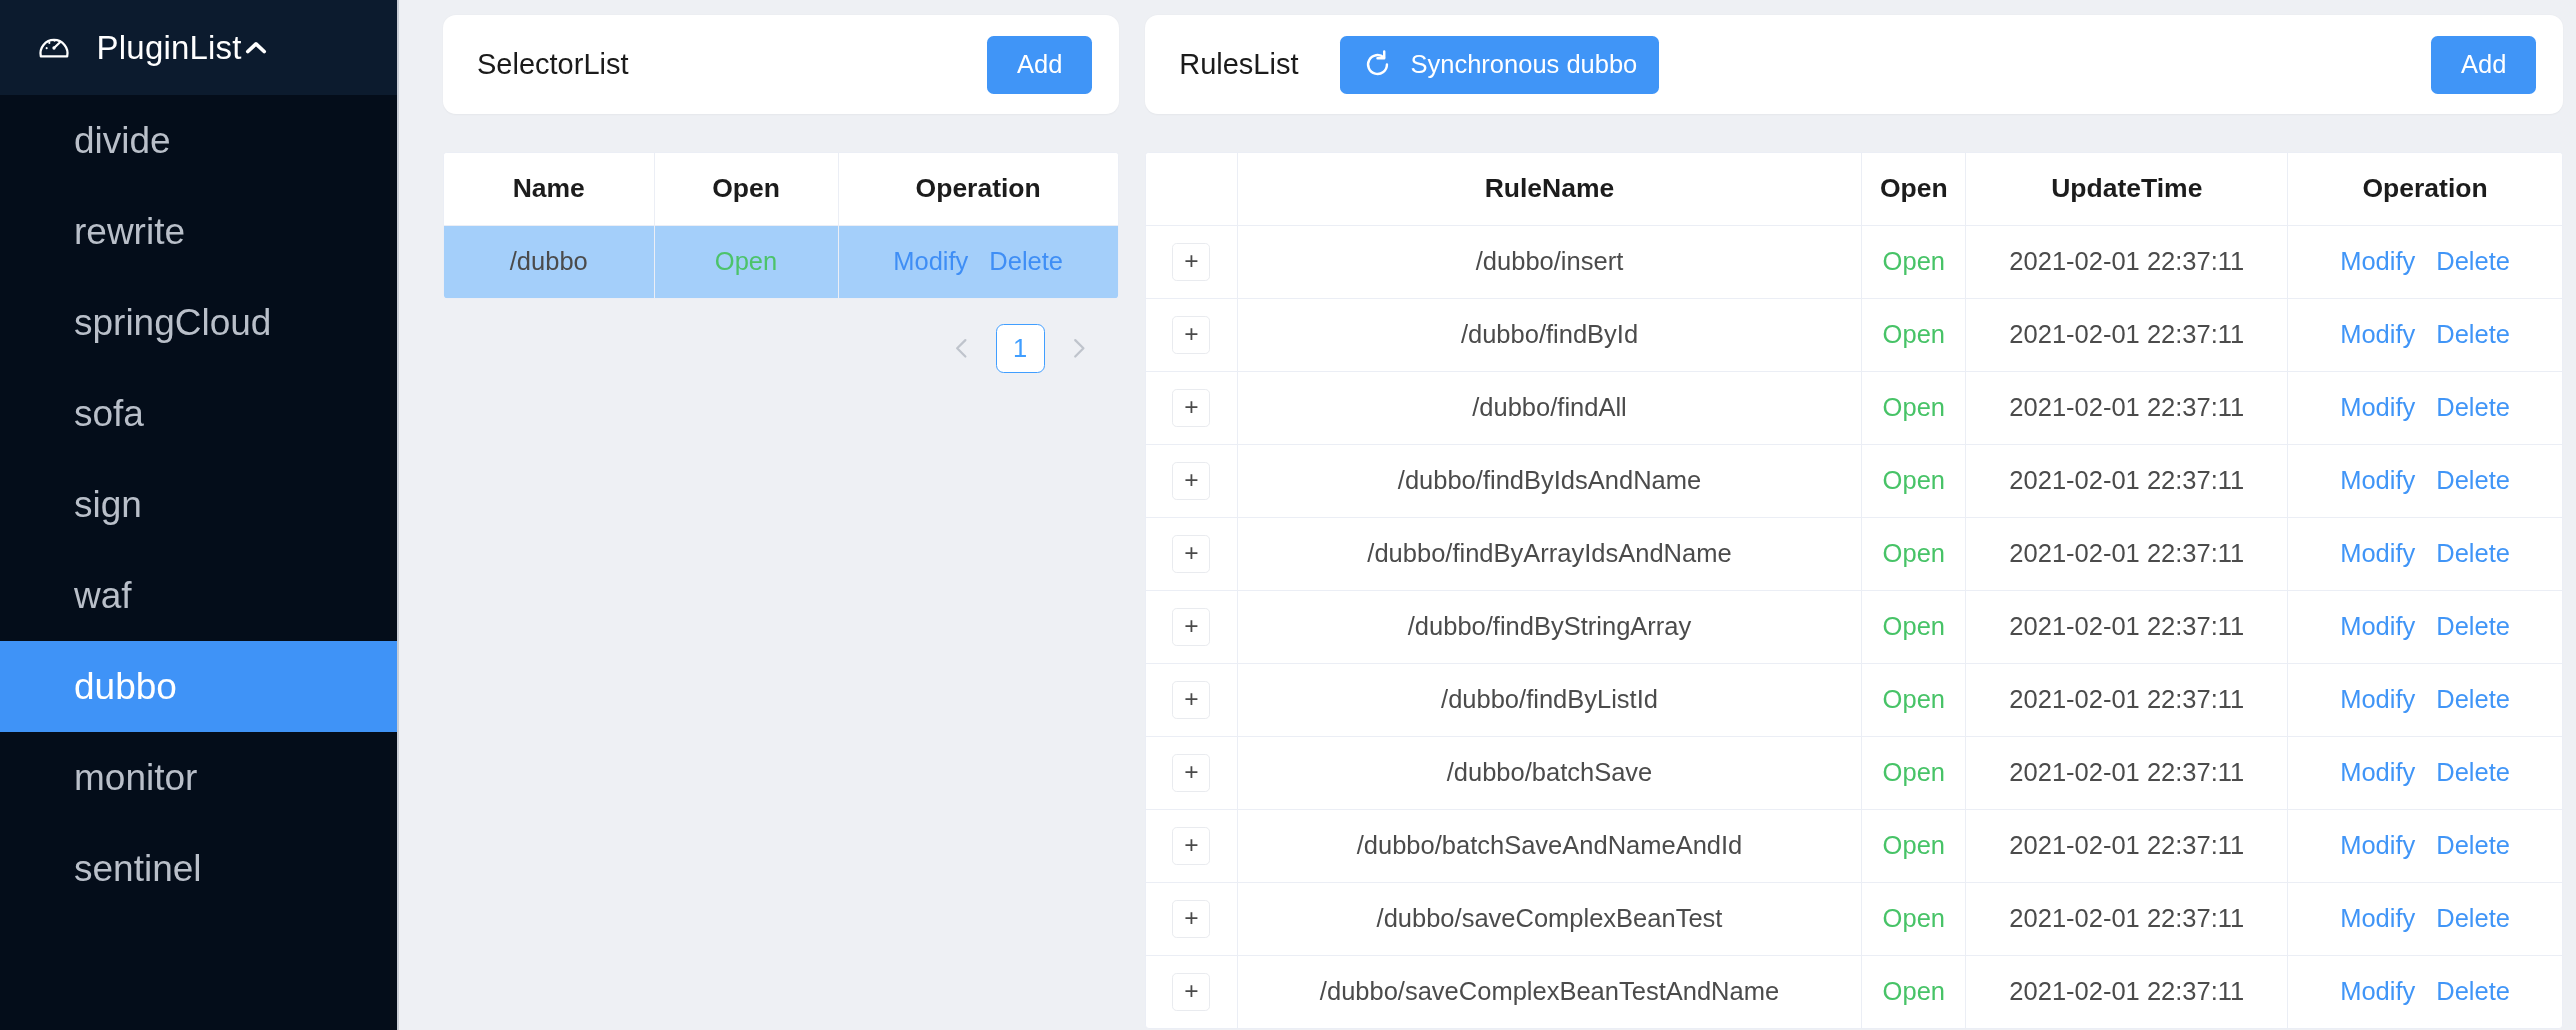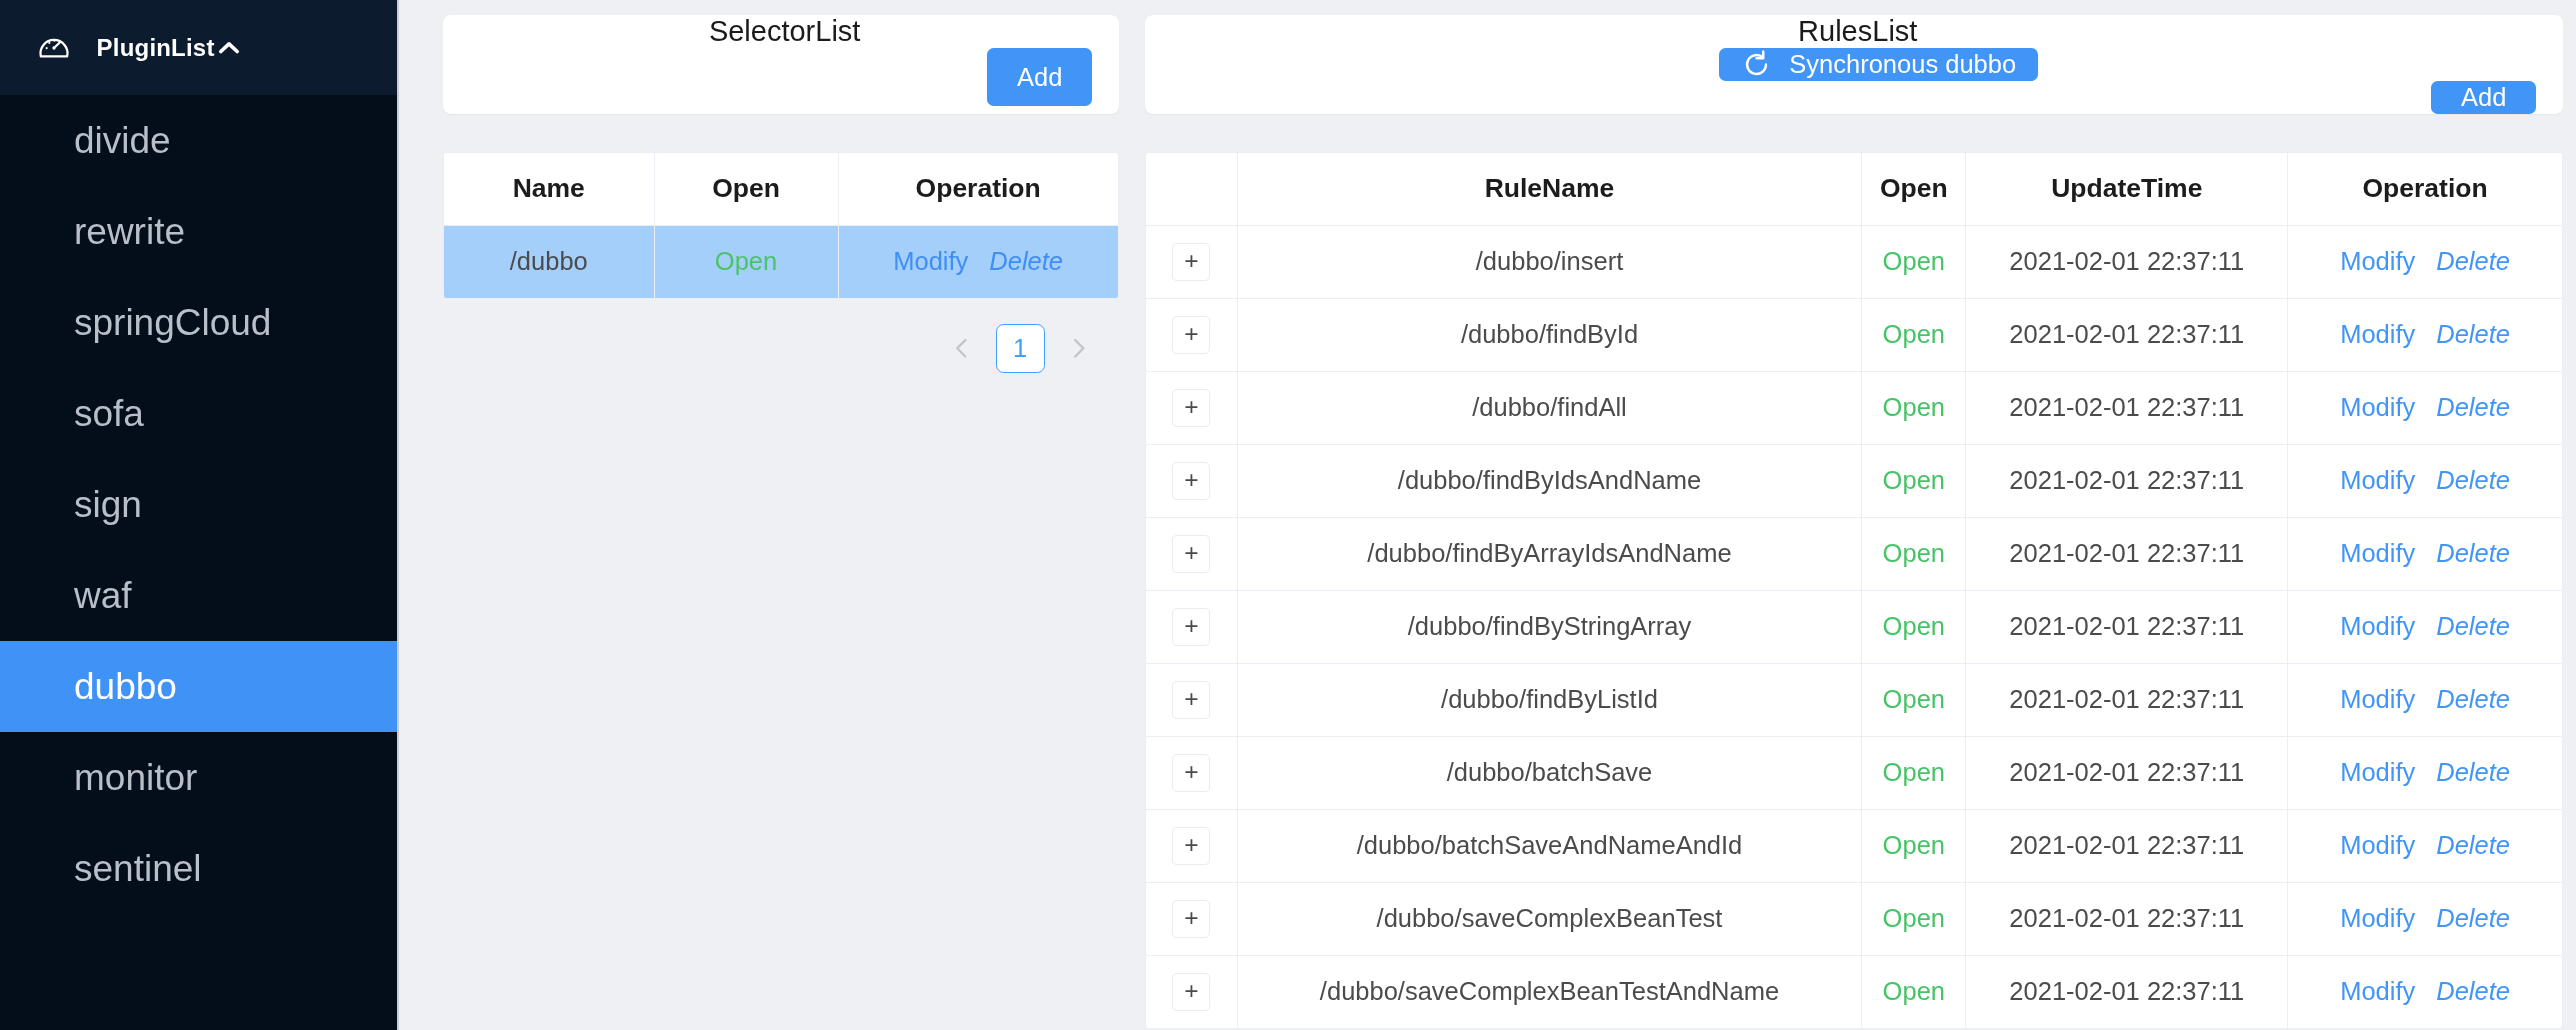--- a/index.html
+++ b/index.html
@@ -40,25 +40,24 @@
 
   .sidebar-header .gauge {
     width: 36px;
     height: 36px;
     flex: 0 0 36px;
     display: block;
   }
 
   .sidebar-title {
     color: #ffffff;
-    font-size: 24px;
+    font-size: 33px;
     margin-left: 24.6px;
     letter-spacing: 0.2px;
     white-space: nowrap;
-    font-weight: bold;
   }
 
   .chevron-up {
     margin-left: auto;
     width: 28px;
     height: 28px;
     display: block;
   }
 
   .sidebar-list {
@@ -108,23 +107,22 @@
     min-width: 0;
   }
 
   .panel-bar {
     background: #ffffff;
     height: 99px;
     margin-top: 15px;
     display: flex;
     align-items: center;
     padding: 0 26.5px 0 34px;
-    border-radius: 8px;
+    border-radius: 13px;
     box-shadow: 0 0.9px 1.9px rgba(0,0,0,.04);
-    flex-direction: column;
   }
 
   .panel-title {
     font-size: 29px;
     color: #1b1b1b;
     white-space: nowrap;
   }
 
   .btn-primary {
     background: #4095f7;
@@ -198,21 +196,21 @@
   .row-selected .cell-open { color: #4cc36a; }
   .row-selected .cell-ops a { color: #3f8ef5; }
 
   .cell-open { color: #47c367; }
 
   .cell-ops a {
     color: #4095f7;
     text-decoration: none;
     cursor: pointer;
   }
-  .cell-ops a + a { margin-left: 21px; font-style: italic; }
+  .cell-ops a + a { margin-left: 21px; }
 
   
   .expand-btn {
     width: 38px;
     height: 38px;
     border: 0.9px solid #e9ebef;
     border-radius: 4.7px;
     background: #fff;
     display: inline-flex;
     align-items: center;

